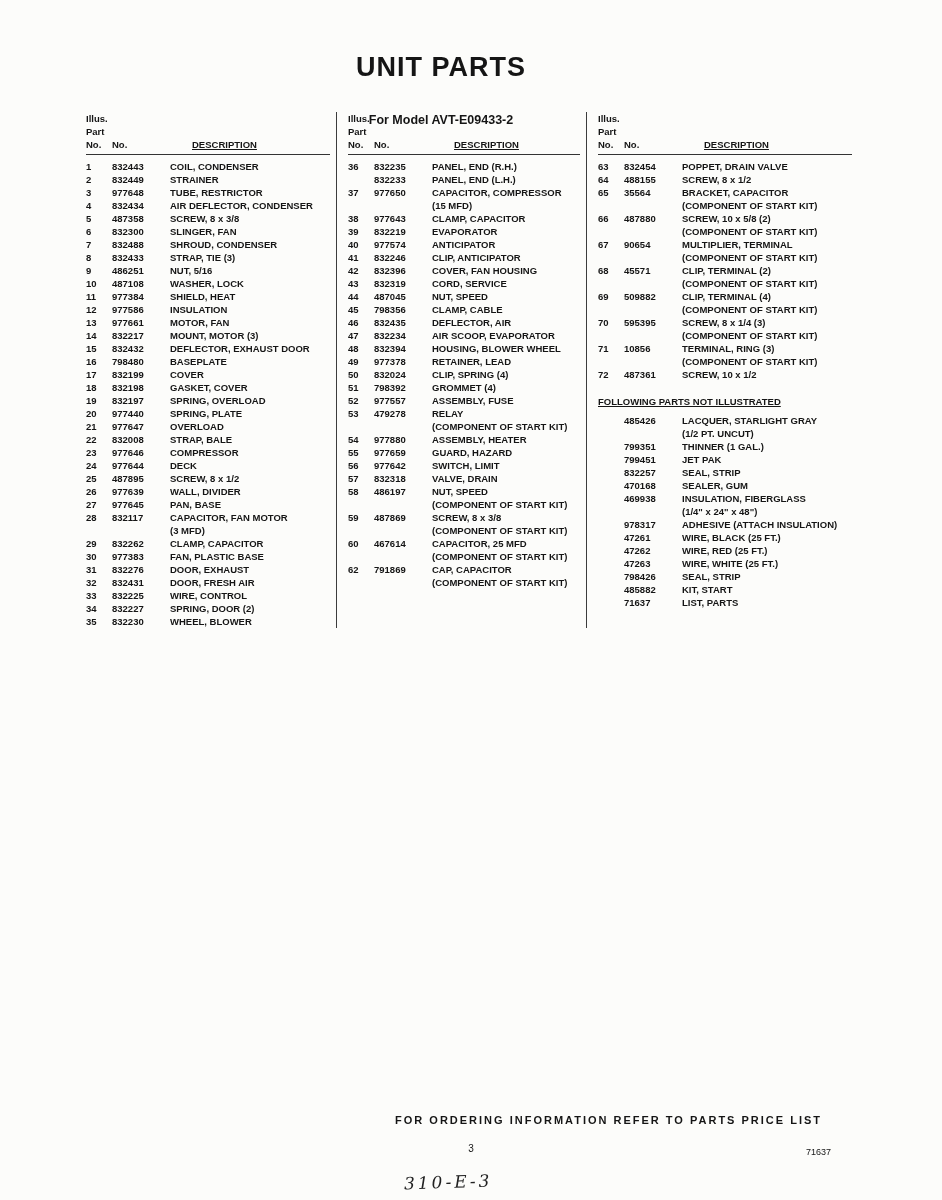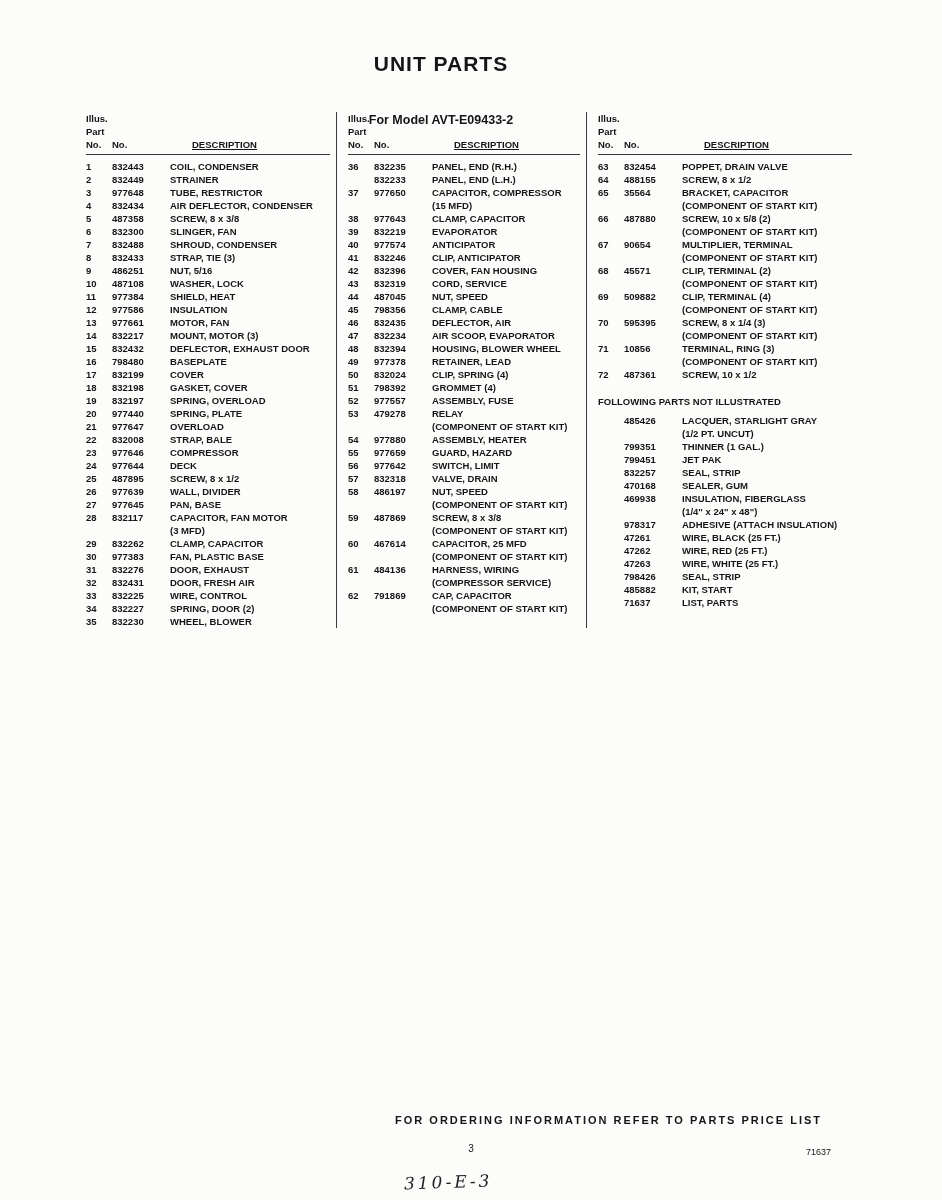--- a/index.html
+++ b/index.html
@@ -7,21 +7,21 @@
     width:942px;height:1200px;
     background:#fcfcfa;
     color:#151515;
     font-family:"Liberation Sans",sans-serif;
     position:relative;
     overflow:hidden;
   }
   .page-title{
     position:absolute;top:52px;left:0;right:60px;
     text-align:center;
-    font-size:21px;font-weight:700;letter-spacing:1px;
+    font-size:27px;font-weight:700;letter-spacing:1px;
   }
   .subtitle{
     position:absolute;top:92px;left:0;right:60px;
     text-align:center;
     font-size:12.5px;font-weight:700;margin-top:21px;
   }
   .columns{
     position:absolute;left:86px;top:112px;
     display:flex;align-items:stretch;
   }
@@ -34,21 +34,21 @@
   .h2{display:flex;font-size:9.5px;font-weight:700;line-height:14px;}
   .c-no{width:26px;flex:none;}
   .c-part{width:58px;flex:none;}
   .c-desc{flex:1;}
   .desc-head{flex:1;text-decoration:underline;padding-left:22px;}
   .rows{margin-top:5px;}
   .row{display:flex;font-size:9.5px;font-weight:700;line-height:13px;}
   .ni-title{
     margin:14px 0 6px 0;
     font-size:9.5px;font-weight:700;
-    line-height:13px;
+    text-decoration:underline;line-height:13px;
   }
   .footer-note{
     position:absolute;top:1114px;left:0;right:120px;
     text-align:right;
     font-size:11px;font-weight:700;letter-spacing:2px;
   }
   .page-num{
     position:absolute;top:1143px;left:0;right:0;
     text-align:center;font-size:10px;font-weight:400;
   }
@@ -529,28 +529,20 @@
         </div>
         <div class="row">
           <span class="c-no">60</span>
           <span class="c-part">467614</span>
           <span class="c-desc">
             <div>CAPACITOR, 25 MFD</div>
             <div>(COMPONENT OF START KIT)</div>
           </span>
         </div>
         <div class="row">
-          <span class="c-no">61</span>
-          <span class="c-part">484136</span>
-          <span class="c-desc">
-            <div>HARNESS, WIRING</div>
-            <div>(COMPRESSOR SERVICE)</div>
-          </span>
-        </div>
-        <div class="row">
           <span class="c-no">62</span>
           <span class="c-part">791869</span>
           <span class="c-desc">
             <div>CAP, CAPACITOR</div>
             <div>(COMPONENT OF START KIT)</div>
           </span>
         </div>
       </div>
   </div>
 

